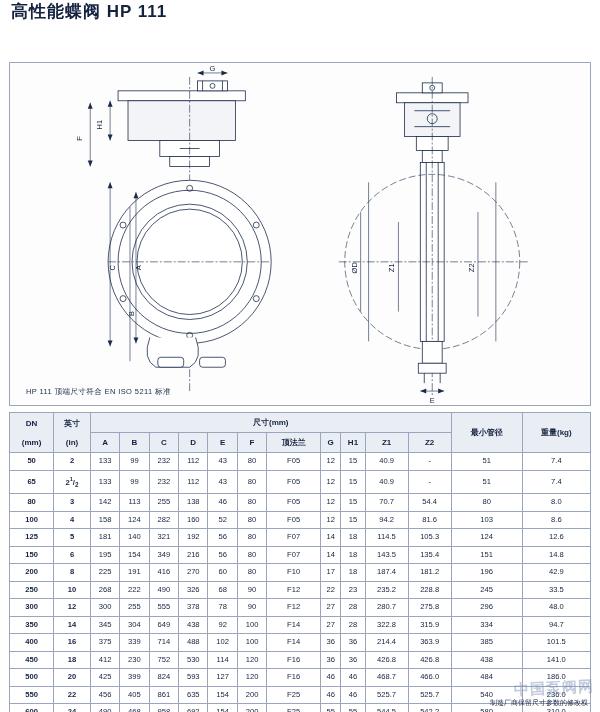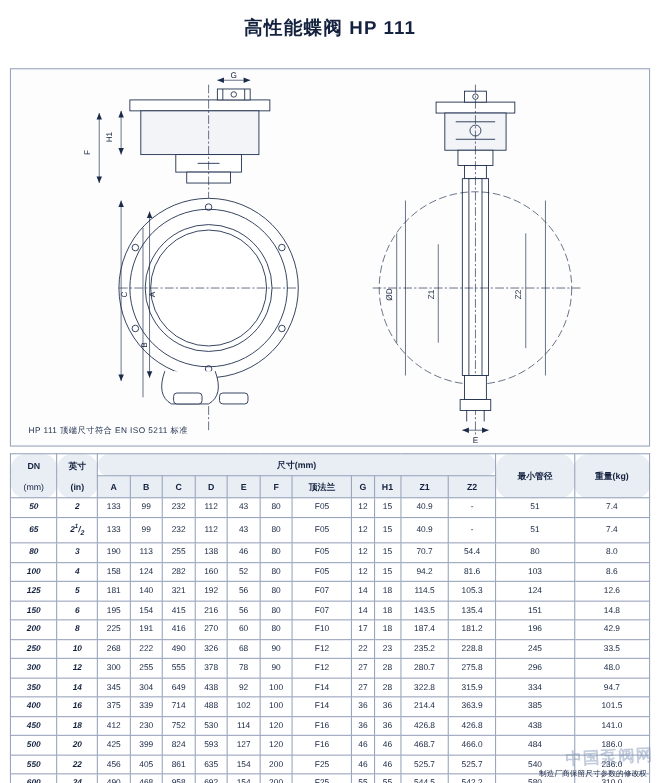--- a/index.html
+++ b/index.html
@@ -5,26 +5,26 @@
   html,body{margin:0;padding:0;}
   body{
     width:600px;height:712px;
     background:#ffffff;
     font-family:"Liberation Sans", sans-serif;
     color:#1a2b4a;
     overflow:hidden;
     position:relative;
   }
   .page-title{
-    text-align:center;
+    text-align:left;
     font-size:17px;
     font-weight:bold;
     color:#14223f;
-    padding-top:14px;
     letter-spacing:1px;
+    margin-left:11px;
   }
   
   .drawing-frame{
     position:absolute;
     left:9px; top:62px;
     width:582px; height:344px;
     border:1px solid #9aa6bd;
     background:#fdfdfd;
     box-sizing:border-box;
   }
@@ -54,23 +54,23 @@
     line-height:16.5px;
     font-weight:normal;
     background:#ffffff;
   }
   .spec-table thead th{
     background:#e9edf4;
     font-weight:bold;
     font-size:8px;
     color:#14223f;
   }
-  .spec-table thead tr.h1 th{height:19px;line-height:19px;border-radius:13px;}
+  .spec-table thead tr.h1 th{height:19px;line-height:19px;}
   .spec-table thead tr.h2 th{height:19px;line-height:19px;}
-  .spec-table td.dn{font-weight:bold;font-style:italic;}
+  .spec-table td.dn{font-weight:bold;}
   .footnote{
     position:absolute;
     right:12px;
     bottom:4px;
     font-size:7px;
     color:#14223f;
   }
   .watermark{
     position:absolute;
     right:6px; bottom:14px;
@@ -198,21 +198,21 @@
       <text x="386" y="206" transform="rotate(-90 386,206)" text-anchor="middle">Z1</text>
       <text x="466" y="206" transform="rotate(-90 466,206)" text-anchor="middle">Z2</text>
     </g>
   </svg>
   <div class="note">HP 111 顶端尺寸符合 EN ISO 5211 标准</div>
 </div>
 
 <table class="spec-table">
   <thead>
     <tr class="h1">
-      <th rowspan="2"><span>DN</span><br><span style="font-weight:normal">(mm)</span></th>
+      <th rowspan="2"><span>DN</span><br><span style="font-weight:bold">(mm)</span></th>
       <th rowspan="2"><span>英寸</span><br><span style="font-weight:bold">(in)</span></th>
       <th colspan="11">尺寸(mm)</th>
       <th rowspan="2">最小管径</th>
       <th rowspan="2">重量(kg)</th>
     </tr>
     <tr class="h2">
       <th>A</th>
       <th>B</th>
       <th>C</th>
       <th>D</th>
@@ -256,21 +256,21 @@
         <td>12</td>
         <td>15</td>
         <td>40.9</td>
         <td>-</td>
         <td>51</td>
         <td>7.4</td>
       </tr>
       <tr>
         <td class="dn">80</td>
         <td class="dn">3</td>
-        <td>190</td>
+        <td>142</td>
         <td>113</td>
         <td>255</td>
         <td>138</td>
         <td>46</td>
         <td>80</td>
         <td>F05</td>
         <td>12</td>
         <td>15</td>
         <td>70.7</td>
         <td>54.4</td>
@@ -309,21 +309,21 @@
         <td>114.5</td>
         <td>105.3</td>
         <td>124</td>
         <td>12.6</td>
       </tr>
       <tr>
         <td class="dn">150</td>
         <td class="dn">6</td>
         <td>195</td>
         <td>154</td>
-        <td>415</td>
+        <td>349</td>
         <td>216</td>
         <td>56</td>
         <td>80</td>
         <td>F07</td>
         <td>14</td>
         <td>18</td>
         <td>143.5</td>
         <td>135.4</td>
         <td>151</td>
         <td>14.8</td>

